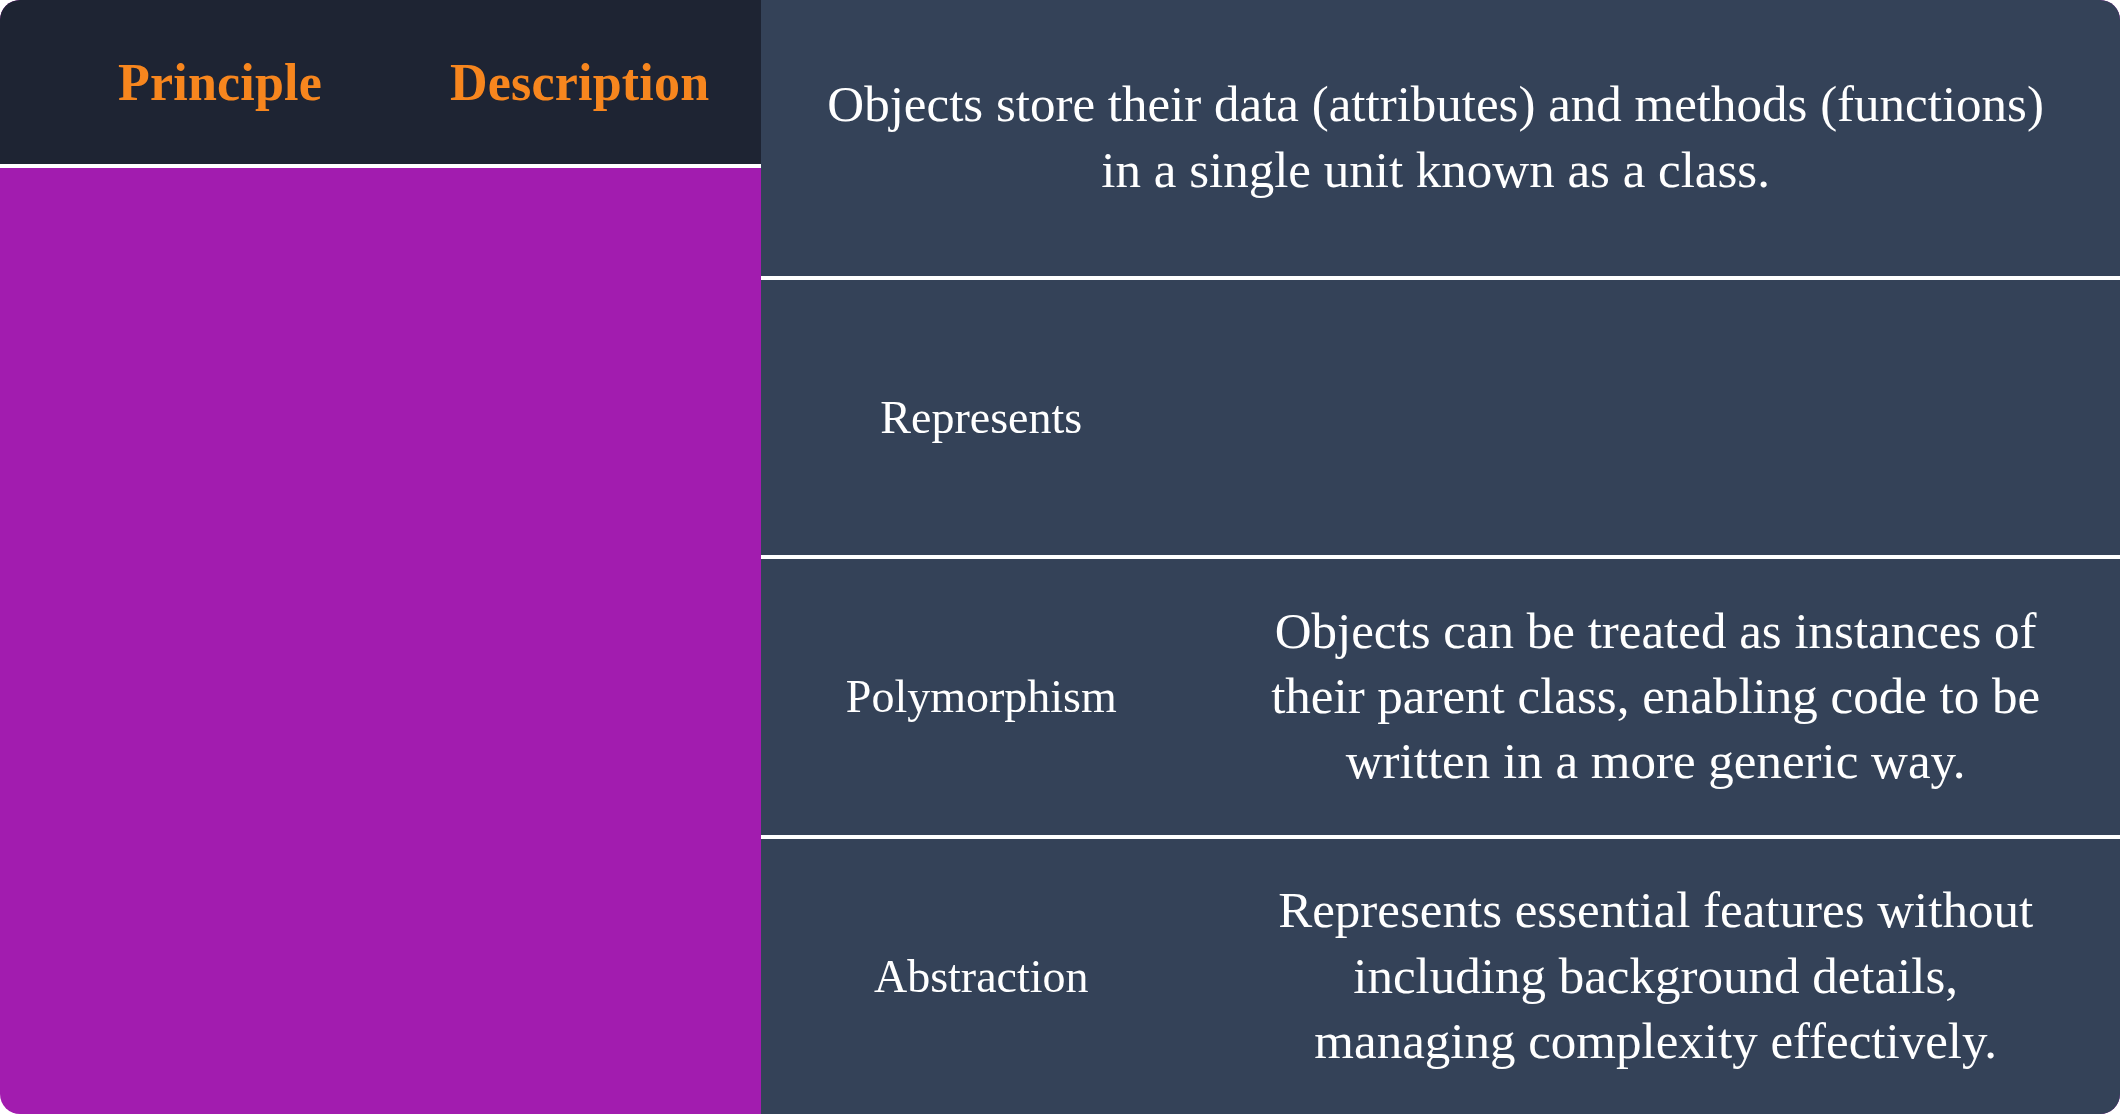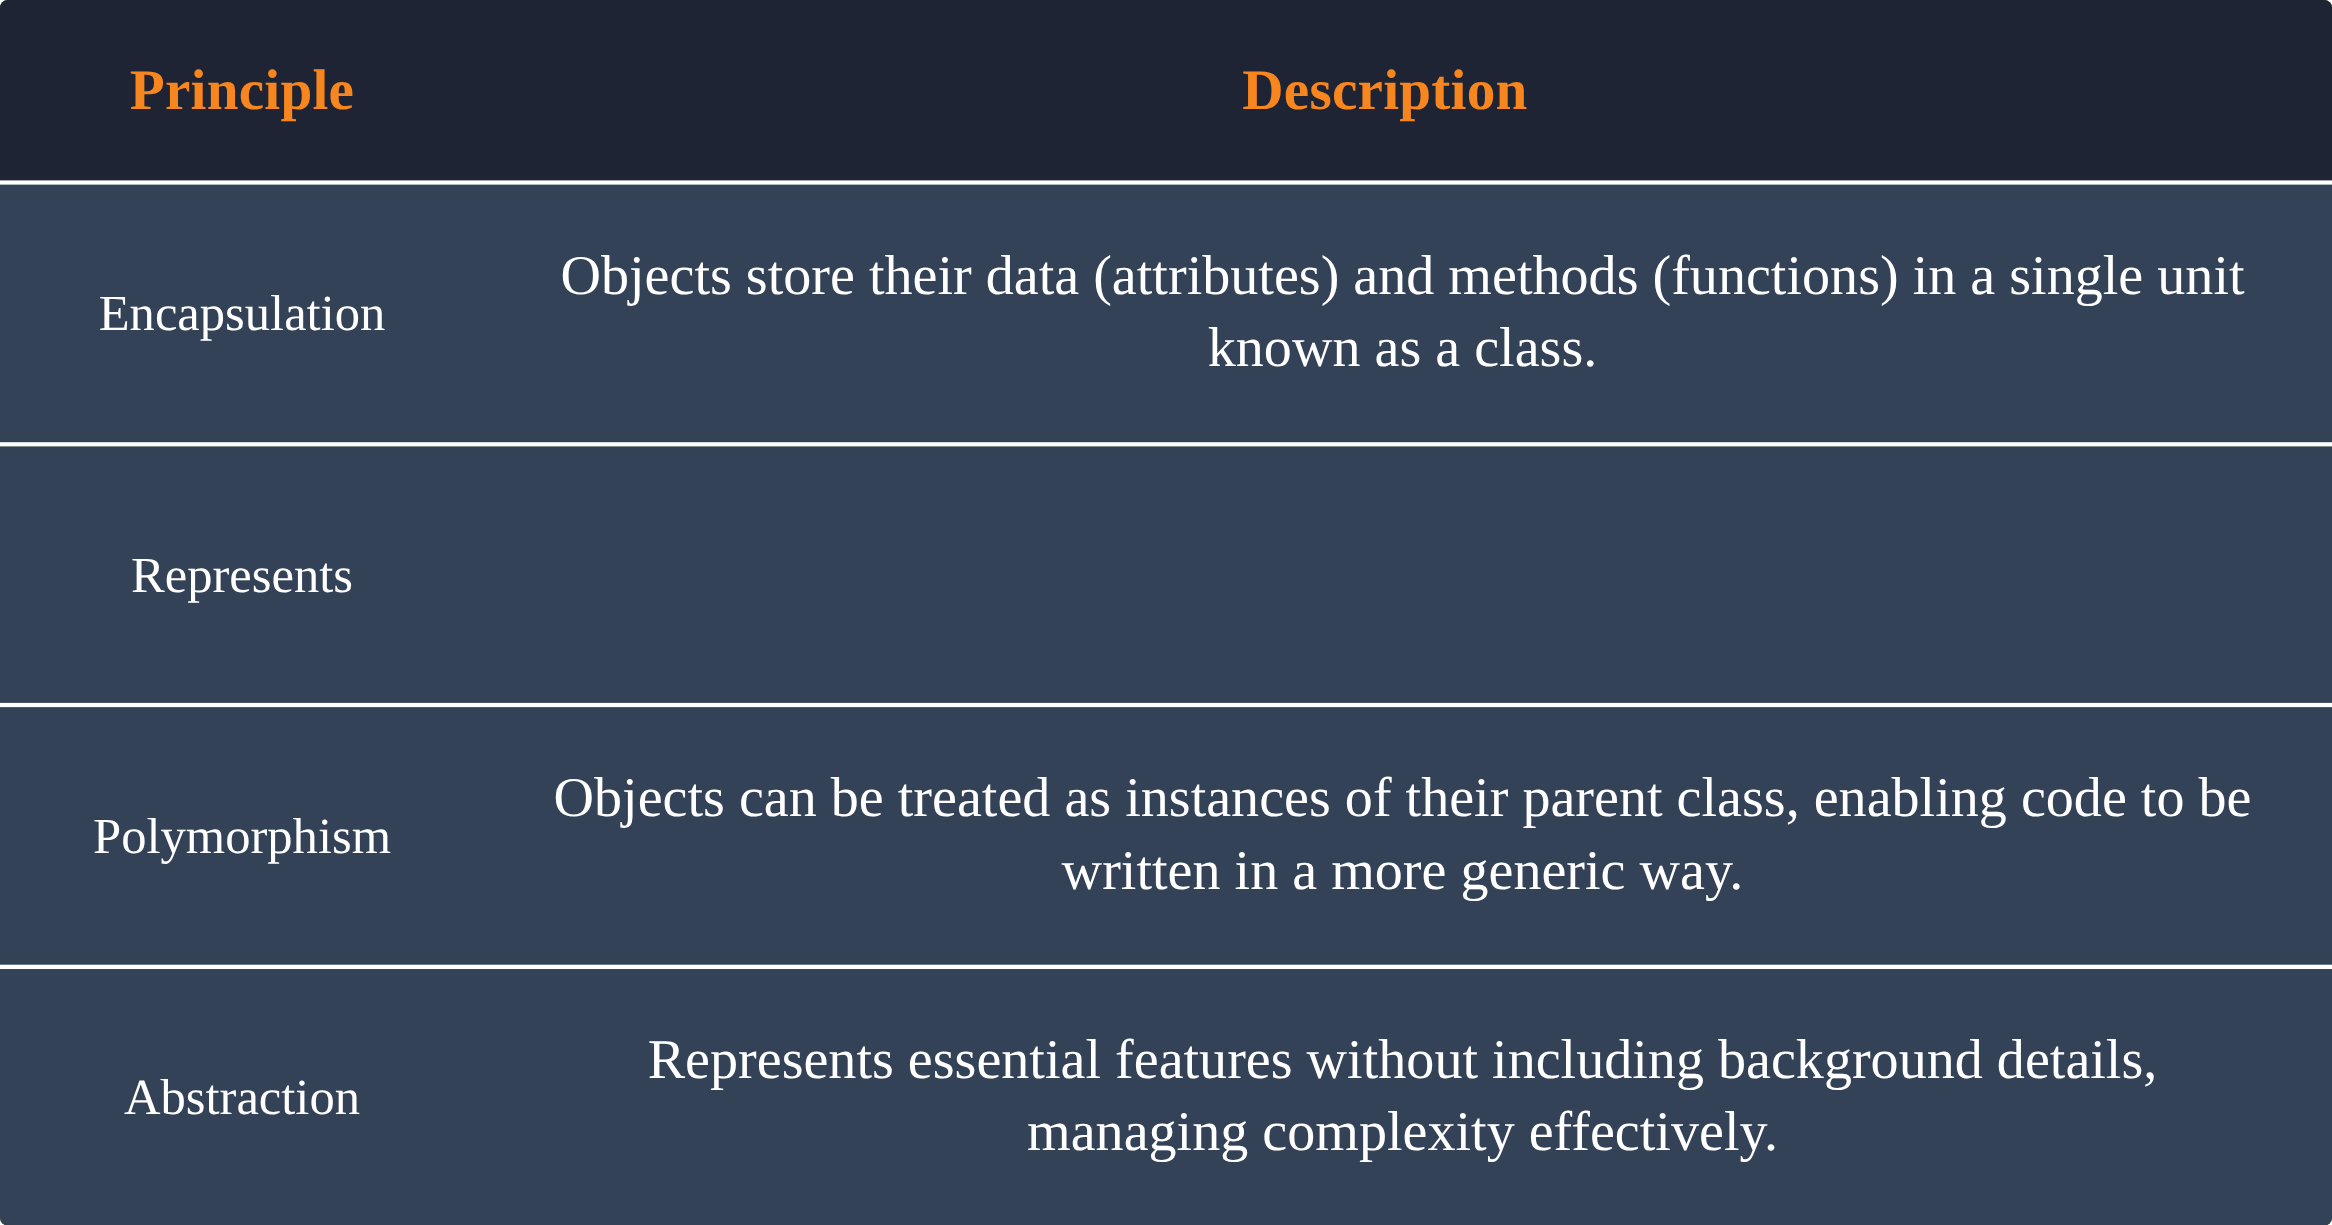--- a/index.html
+++ b/index.html
@@ -17,25 +17,25 @@
   .table-wrap {
     width: 2120px;
     height: 1114px;
     position: relative;
     background: #ffffff;
   }
 
   .oop-table {
     width: 2120px;
     height: 1114px;
-    border-radius: 7px;
+    border-radius: 20px;
     overflow: hidden;
-    background: #4d7c0f;
+    background: #a21caf;
     display: flex;
-    flex-direction: column;
+    flex-direction: row;
     box-sizing: border-box;
   }
 
   
   .thead {
     background: #1e2433;
     height: 168px;
     min-height: 168px;
     display: flex;
     flex-direction: row;
@@ -120,21 +120,20 @@
   <div class="oop-table">
 
     <div class="thead">
       <div class="th col-principle">Principle</div>
       <div class="th col-description">Description</div>
     </div>
 
     <div class="tbody">
 
       <div class="tr">
-        <div class="td td-principle">Encapsulation</div>
         <div class="td td-description">
             <span>Objects store their data (attributes) and methods (functions) in a single unit known as a class.</span>
           </div>
       </div>
 
       <div class="tr">
         <div class="td td-principle">Represents</div>
       </div>
 
       <div class="tr">

